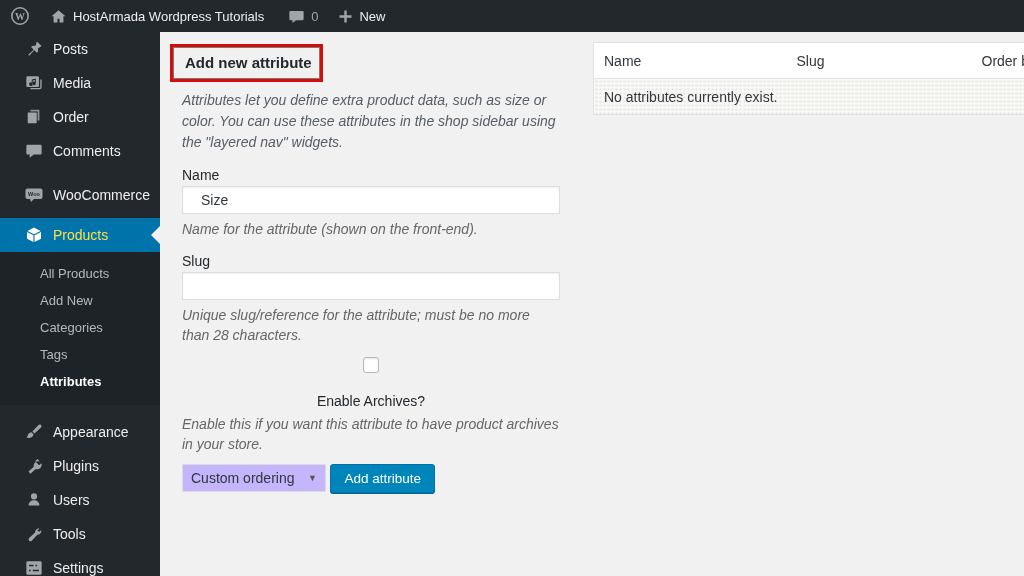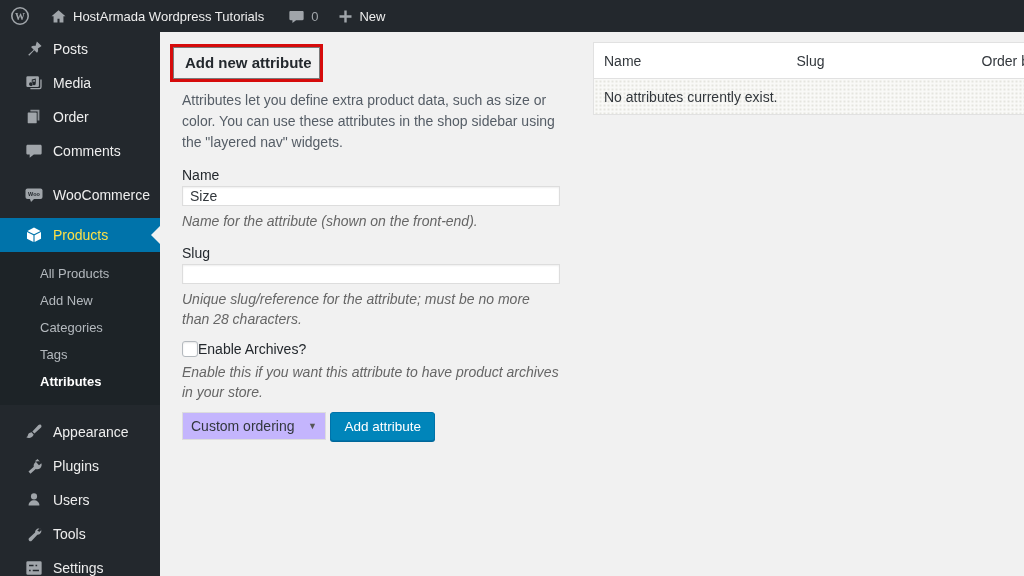--- a/index.html
+++ b/index.html
@@ -40,32 +40,32 @@
   
   .content { position:absolute; left:160px; top:32px; right:0; bottom:0; background:#f1f1f1; overflow:hidden; }
   .form-col { position:absolute; left:22px; top:12px; width:378px; }
 
   .annot-box {
     display:inline-block; border:3px solid #d60b0b; box-shadow: inset 0 0 0 1px #7a7a7a;
     padding:7px 8px 8px 12px; background:transparent; margin-left:-12px;
   }
   .page-h1 { font-size:15px; font-weight:bold; color:#23282d; }
 
-  .desc { margin-top:8px; font-size:14px; line-height:21px; color:#555d66; }
+  .desc { margin-top:8px; font-size:14px; line-height:21px; font-style:italic; color:#555d66; }
 
   .field-label { display:block; margin-top:14px; font-size:14px; color:#23282d; }
   .txt-input {
-    display:block; width:100%; height:20px; margin-top:3px; padding:0 7px;
+    display:block; width:100%; height:28px; margin-top:3px; padding:0 18px;
     border:1px solid #ddd; background:#fff; font-size:14px; color:#32373c;
     box-shadow: inset 0 1px 2px rgba(0,0,0,.07); border-radius:0;
     font-family:"Liberation Sans", sans-serif;
   }
   .help { margin-top:5px; font-size:14px; line-height:20px; font-style:italic; color:#666; }
 
-  .chk-row { margin-top:12px; display:flex; align-items:center; gap:0; }
+  .chk-row { margin-top:12px; display:flex; align-items:center; gap:20px;flex-direction:column; }
   .chk {
     width:16px; height:16px; appearance:none; -webkit-appearance:none;
     border:1px solid #b4b9be; background:#fff; border-radius:3px; cursor:pointer;
     box-shadow: inset 0 1px 2px rgba(0,0,0,.1); margin:0;
   }
   .chk-label { font-size:14px; color:#23282d; cursor:pointer; }
 
   .select-wrap { position:relative; display:inline-block; margin-top:3px; }
   .sel {
     appearance:none; -webkit-appearance:none; height:28px; padding:0 30px 0 8px;

